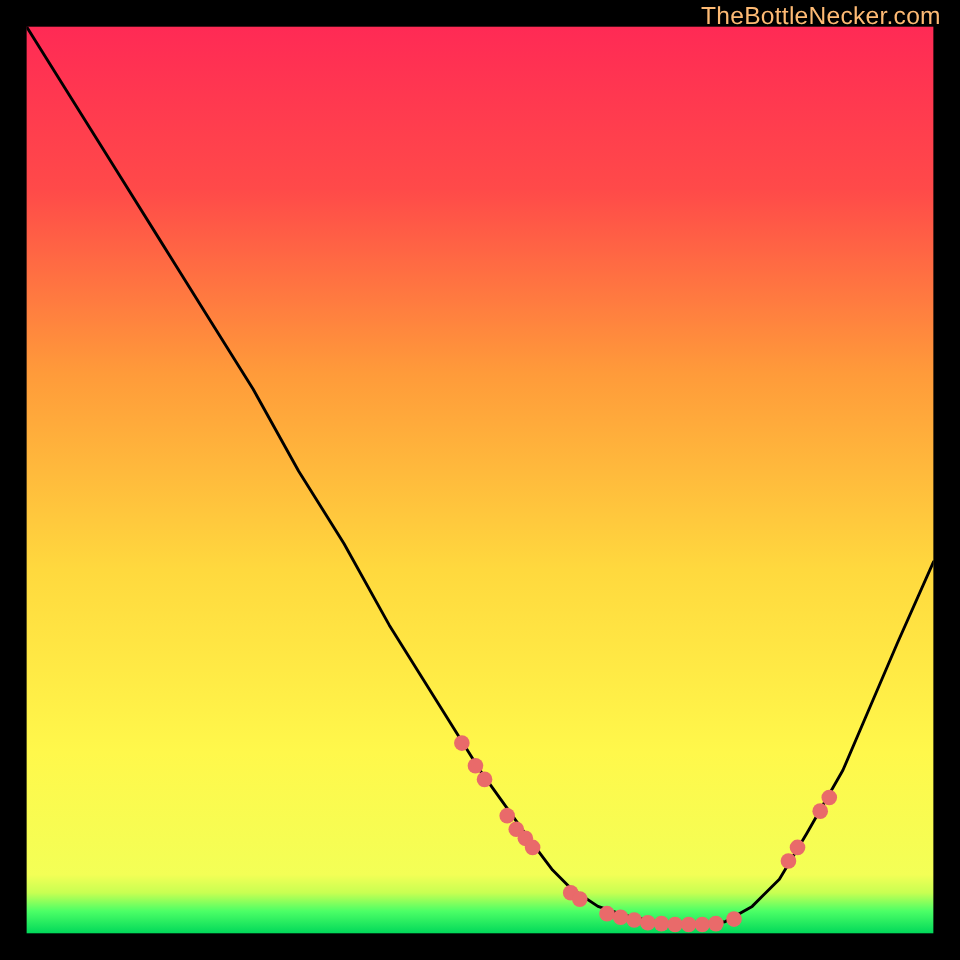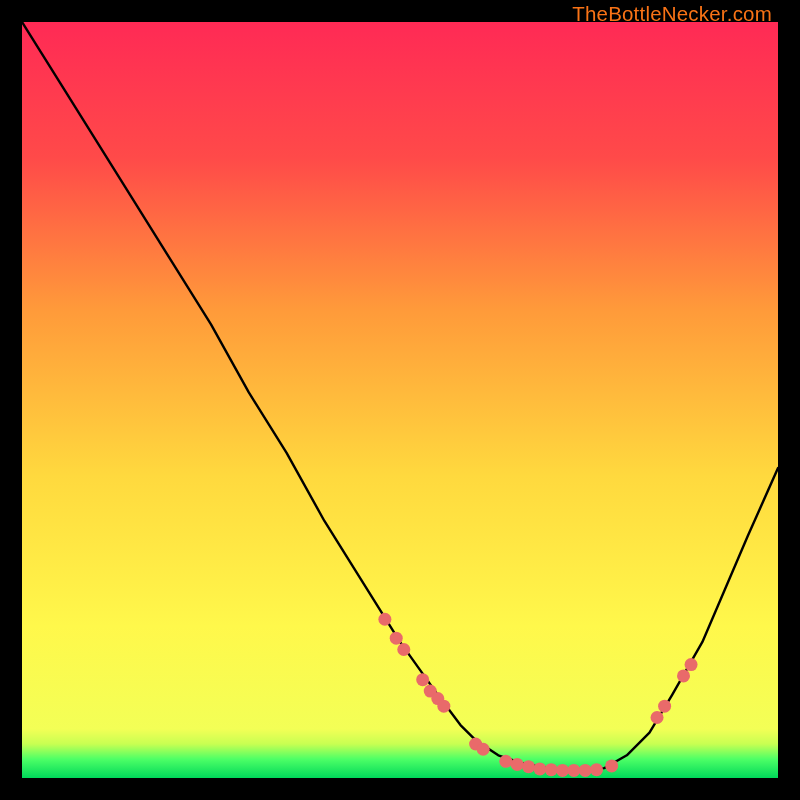--- a/index.html
+++ b/index.html
@@ -22,22 +22,22 @@
   .plot {
     position: absolute;
     left: 0;
     top: 0;
     width: 756px;
     height: 756px;
   }
   .watermark {
     position: absolute;
     top: 2px;
-    right: 28px;
-    color: #f97316;
+    right: 16px;
+    color: #fdba74;
     font-size: 20.5px;
     font-weight: 500;
     letter-spacing: 0.2px;
     user-select: none;
   }
 </style>
 </head>
 <body>
 
 <div class="watermark">TheBottleNecker.com</div>

